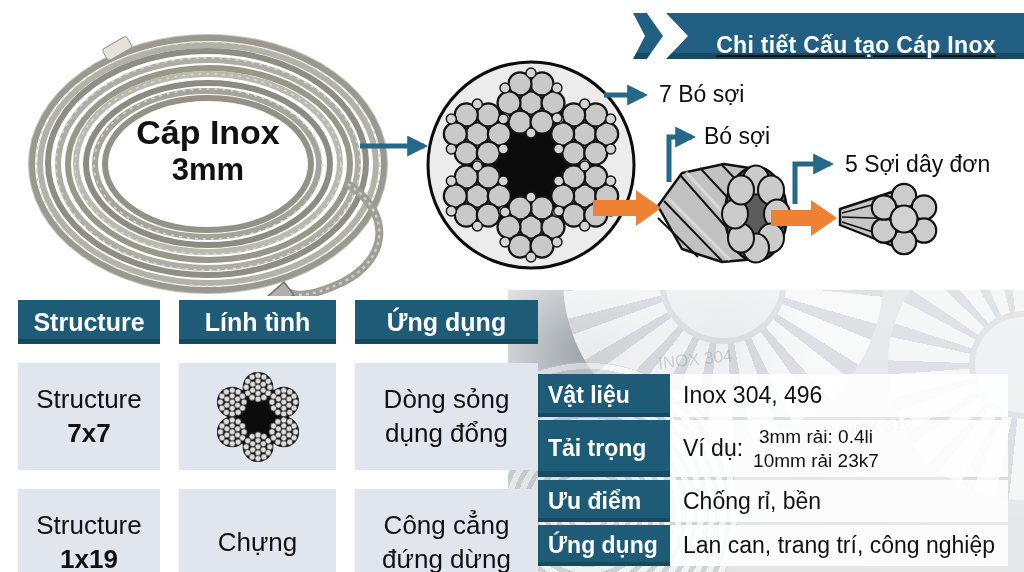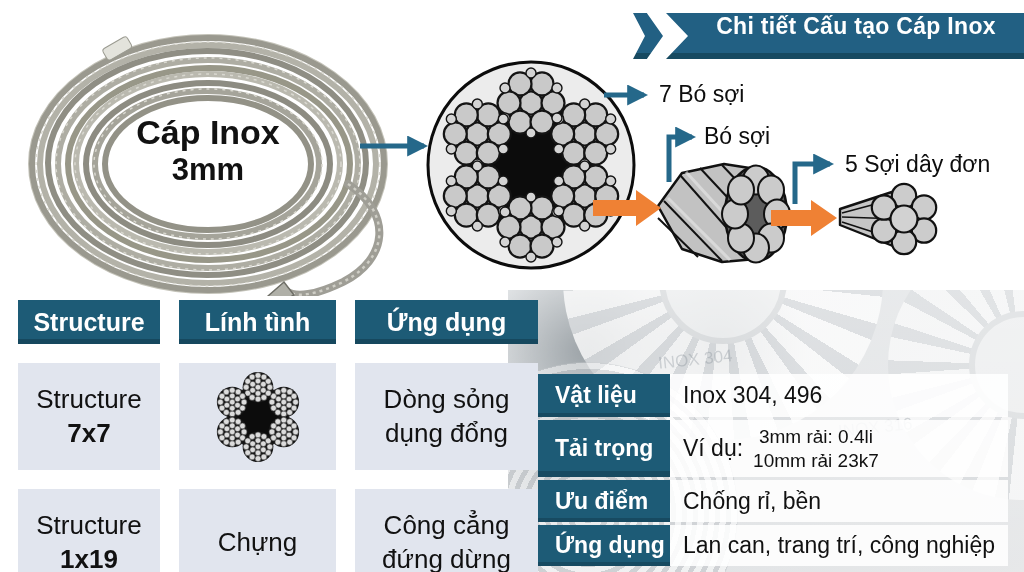--- a/index.html
+++ b/index.html
@@ -10,24 +10,24 @@
   .coil-wrap{position:absolute;left:8px;top:14px;width:396px;height:282px;}
   .coil-label{position:absolute;left:110px;top:88px;width:180px;text-align:center;z-index:3;}
   .coil-label .l1{font-size:34px;font-weight:bold;line-height:1.1;margin-top:12px;}
   .coil-label .l2{font-size:31px;font-weight:bold;line-height:1.2;}
 
   
   .banner{position:absolute;left:633px;top:13px;right:0;height:46px;display:flex;z-index:4;}
   .banner-chevron{width:30px;height:100%;
      background:linear-gradient(#226083 86%,#174a61 86%);
      clip-path:polygon(0 0,46% 0,100% 50%,46% 100%,0 100%,40% 50%);}
-  .banner-band{flex:1;margin-left:3px;display:flex;align-items:flex-start;justify-content:center;
+  .banner-band{flex:1;margin-left:3px;display:flex;align-items:flex-end;justify-content:center;
      background:linear-gradient(#226083 86%,#174a61 86%);
      clip-path:polygon(0 0,100% 0,100% 100%,0 100%,22px 50%);
-     padding-left:22px;}
+     padding-left:22px;text-decoration:underline;}
   .banner-band .title{color:#fff;font-weight:bold;font-size:23px;white-space:nowrap;letter-spacing:.3px;}
 
   
   .dlabel{position:absolute;font-size:23px;color:#0d0d0d;z-index:5;white-space:nowrap;}
   .lbl-bundles{left:659px;top:81px;}
   .lbl-strand{left:704px;top:123px;}
   .lbl-wires{left:845px;top:151px;}
   .diagram-svg{position:absolute;z-index:1;}
   .overlay-svg{position:absolute;left:0;top:0;z-index:2;pointer-events:none;}
 
@@ -56,21 +56,21 @@
   .rings{position:absolute;left:-70px;bottom:-90px;width:300px;height:300px;border-radius:50%;opacity:.55;
          background:repeating-radial-gradient(circle,rgba(255,255,255,.9) 0 6px,rgba(150,156,162,.9) 6px 11px);}
   .wash{position:absolute;inset:0;background:linear-gradient(rgba(255,255,255,.52),rgba(255,255,255,.36));}
   .wm{position:absolute;color:#6f7a84;opacity:.28;font-size:17px;transform:rotate(-6deg);white-space:nowrap;}
   .wm1{left:150px;top:60px;} .wm2{left:330px;top:128px;}
 
   
   .spec-table{position:absolute;left:538px;top:374px;width:470px;z-index:3;}
   .spec-row{display:flex;margin-bottom:3px;}
   .spec-label{width:132px;background:linear-gradient(#1d5b76 90%,#174a61 90%);color:#fff;font-weight:bold;
-              font-size:23px;display:flex;align-items:center;padding-left:17px;box-sizing:border-box;}
+              font-size:23px;display:flex;align-items:center;padding-left:10px;box-sizing:border-box;}
   .spec-value{flex:1;background:rgba(255,255,255,.87);font-size:23px;display:flex;align-items:center;
               padding-left:13px;white-space:nowrap;}
   .h1{height:43px;} .h2{height:57px;} .h3{height:42px;} .h4{height:41px;}
   .ex-lines{font-size:19px;line-height:1.25;margin-left:10px;text-align:center;}
 </style>
 </head>
 <body>
 
 <div class="canvas">
 

